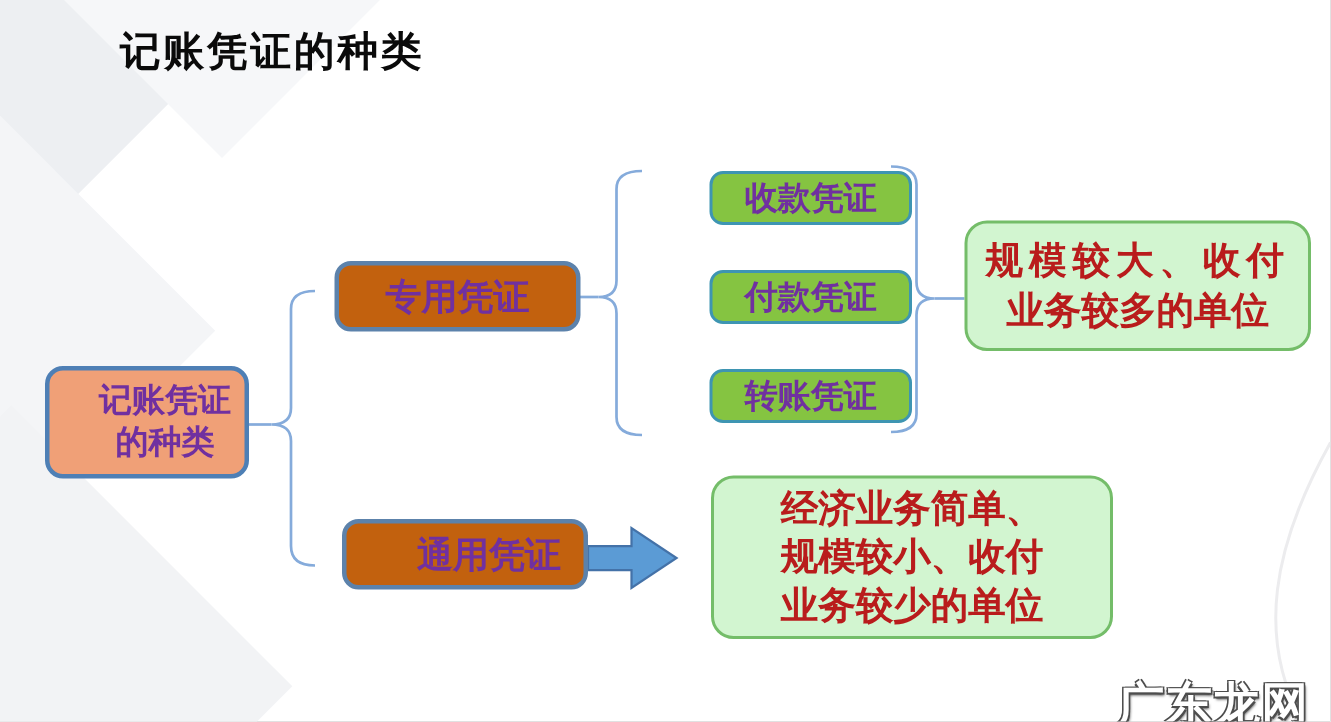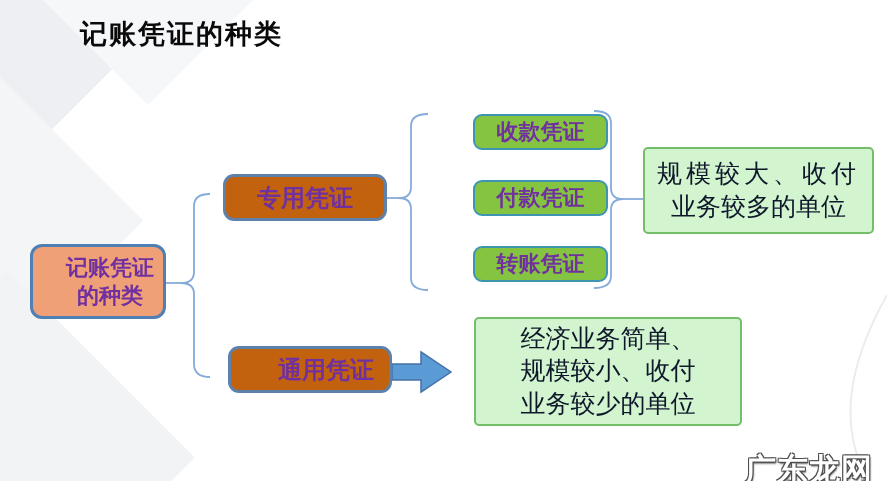--- a/index.html
+++ b/index.html
@@ -40,22 +40,22 @@
   .branch-general { left:228px; top:346px;padding-left:32px; }
   .type-box {
     left:447px; width:135px; height:36px;
     background:#85C441; border:2.5px solid #3E95B2; border-radius:9px;
     color:#7030A0; font-size:22px;margin-left:26px;
   }
   .type-0 { top:114px; }
   .type-1 { top:180px; }
   .type-2 { top:246px; }
   .note-box {
-    background:#D2F5D0; border:2px solid #74BD69; border-radius:5px;
-    color:#0f172a; font-size:25px; line-height:1.3; font-weight:400;
+    background:#D2F5D0; border:2px solid #74BD69; border-radius:15px;
+    color:#b91c1c; font-size:25px; line-height:1.3; font-weight:700;
   }
   .note-special { left:643px; top:147px; width:231px; height:87px; }
   .note-special .ln1 { letter-spacing:4px; }
   .note-general { left:474px; top:317px; width:268px; height:109px; }
   
   .watermark {
     position:absolute; left:745px; top:437px; z-index:3;
     font-size:31px; font-weight:bold; color:#ffffff; letter-spacing:1px;
     text-shadow:-1px -1px 0 #4d4d4d, 1px -1px 0 #4d4d4d,
                 -1px 1px 0 #4d4d4d, 1px 1px 0 #4d4d4d, 1px 2px 2px #4d4d4d;

